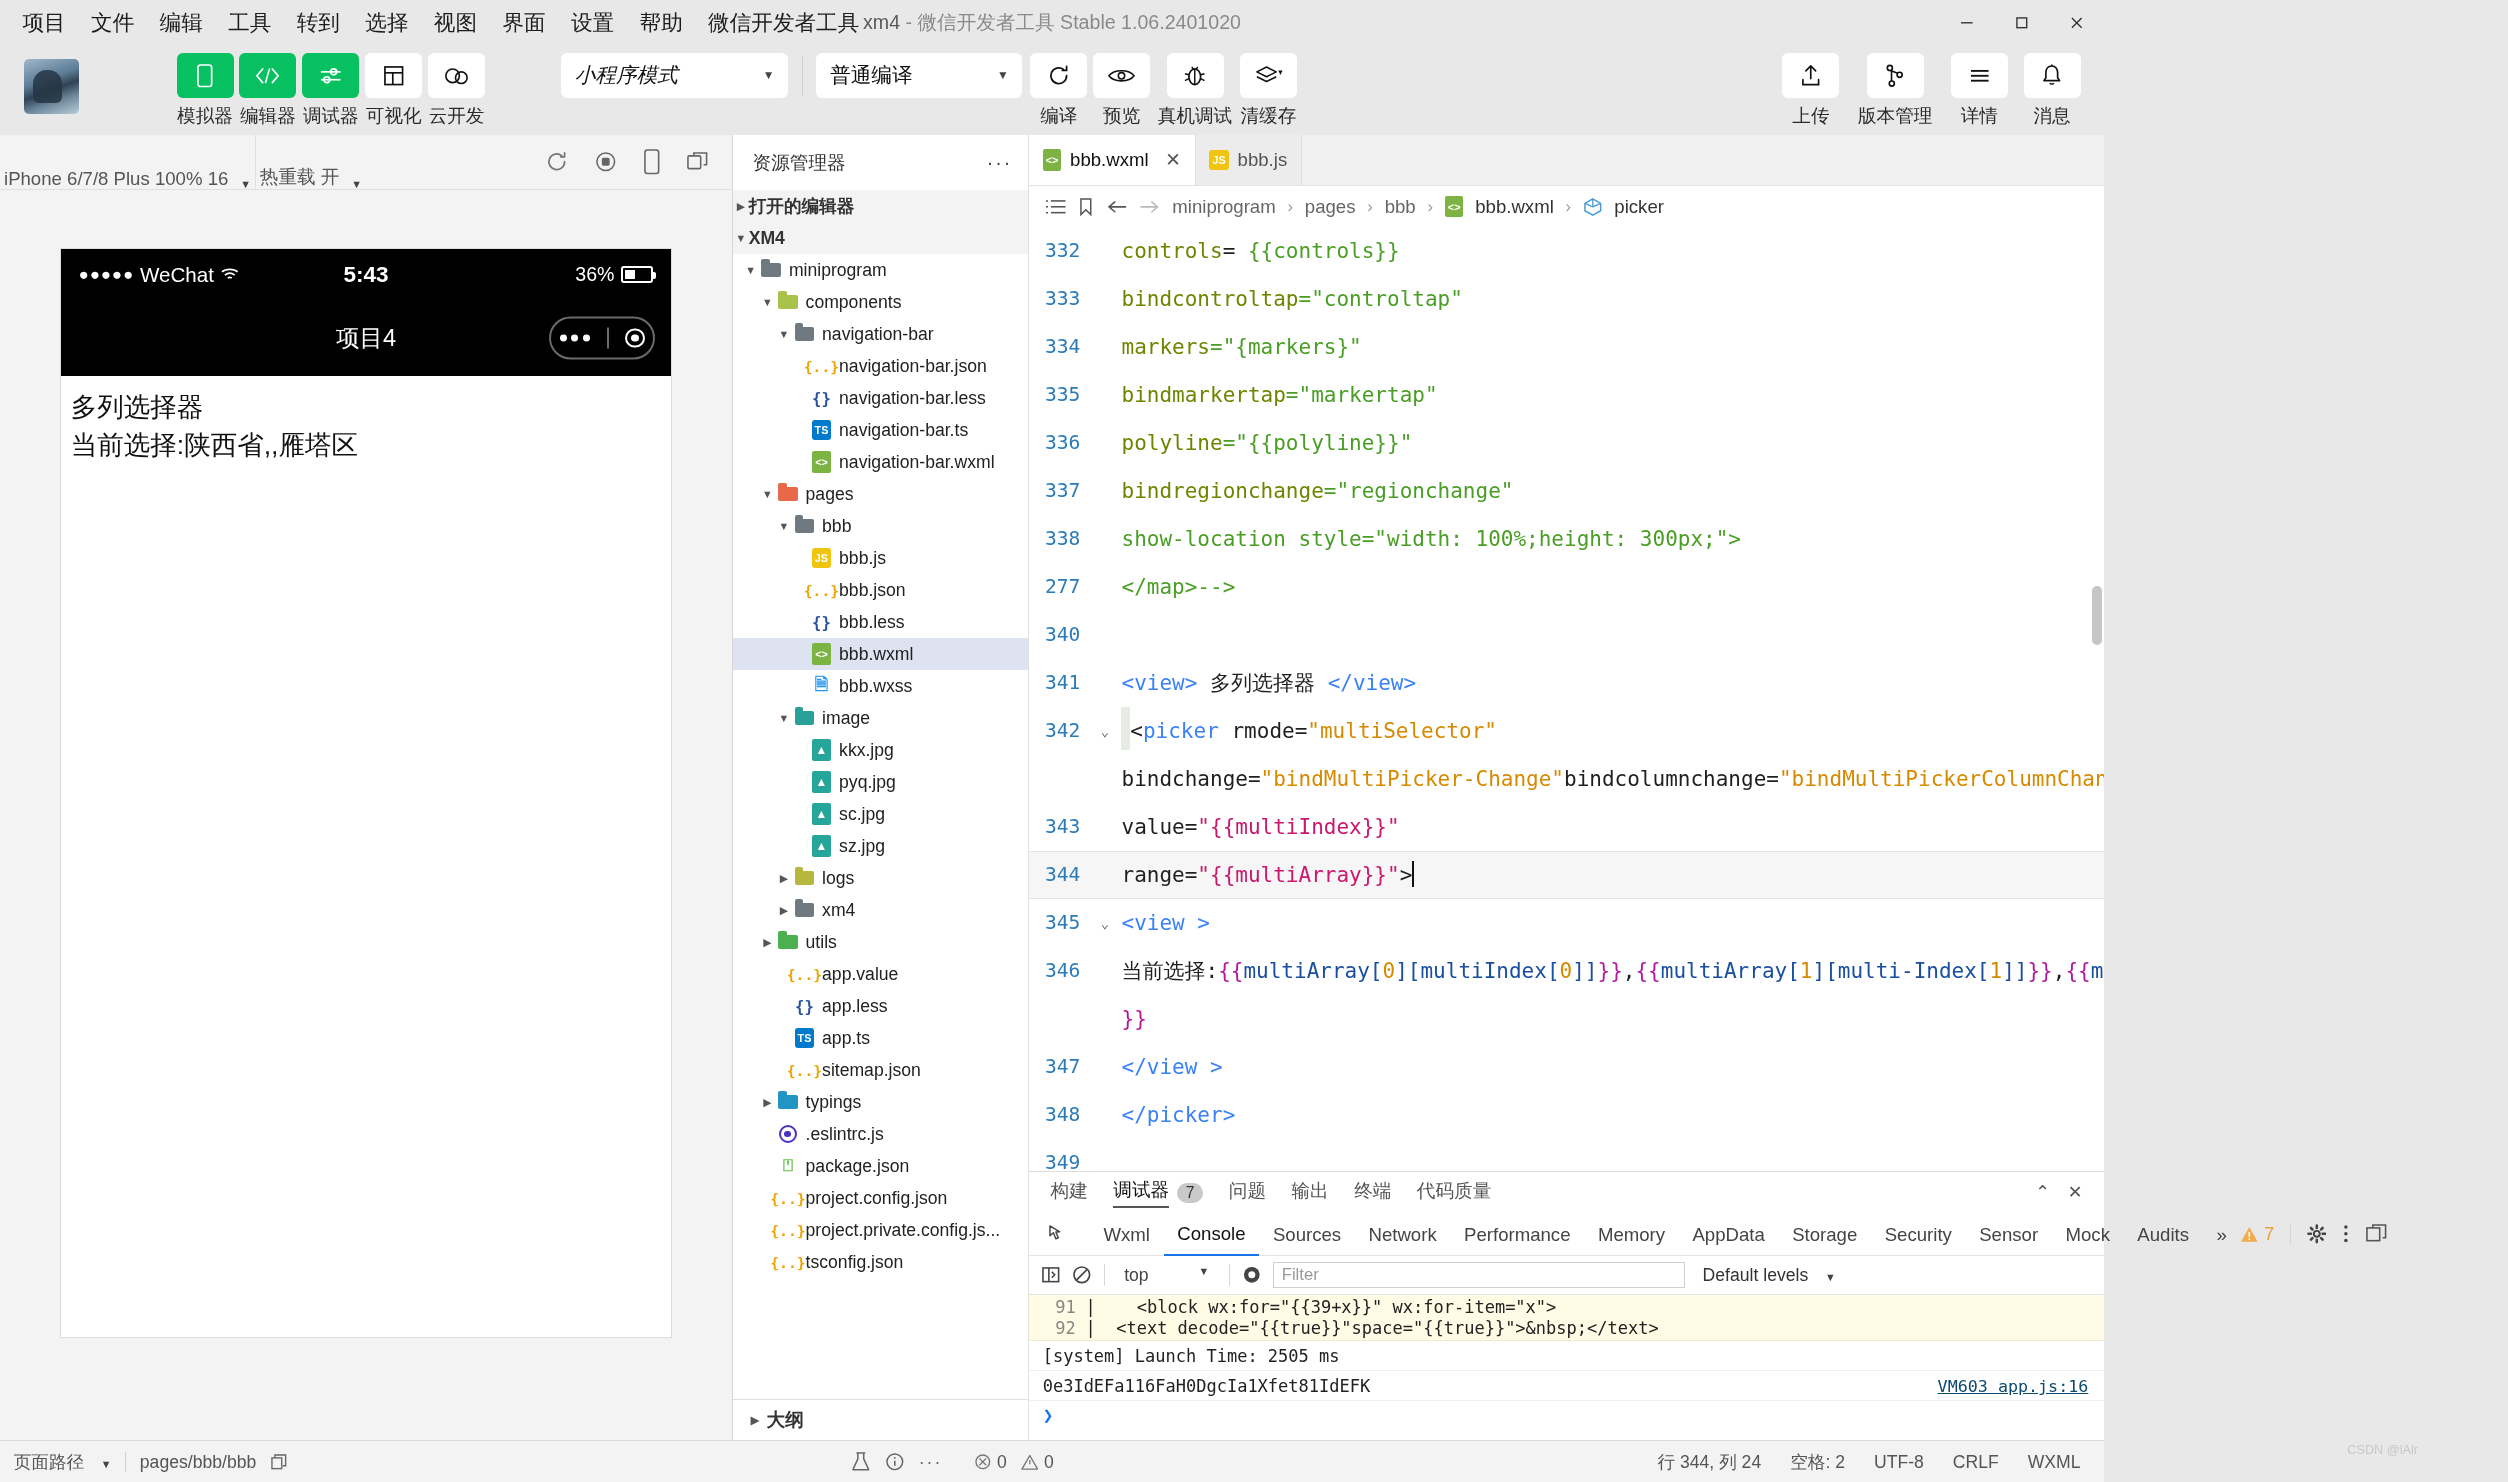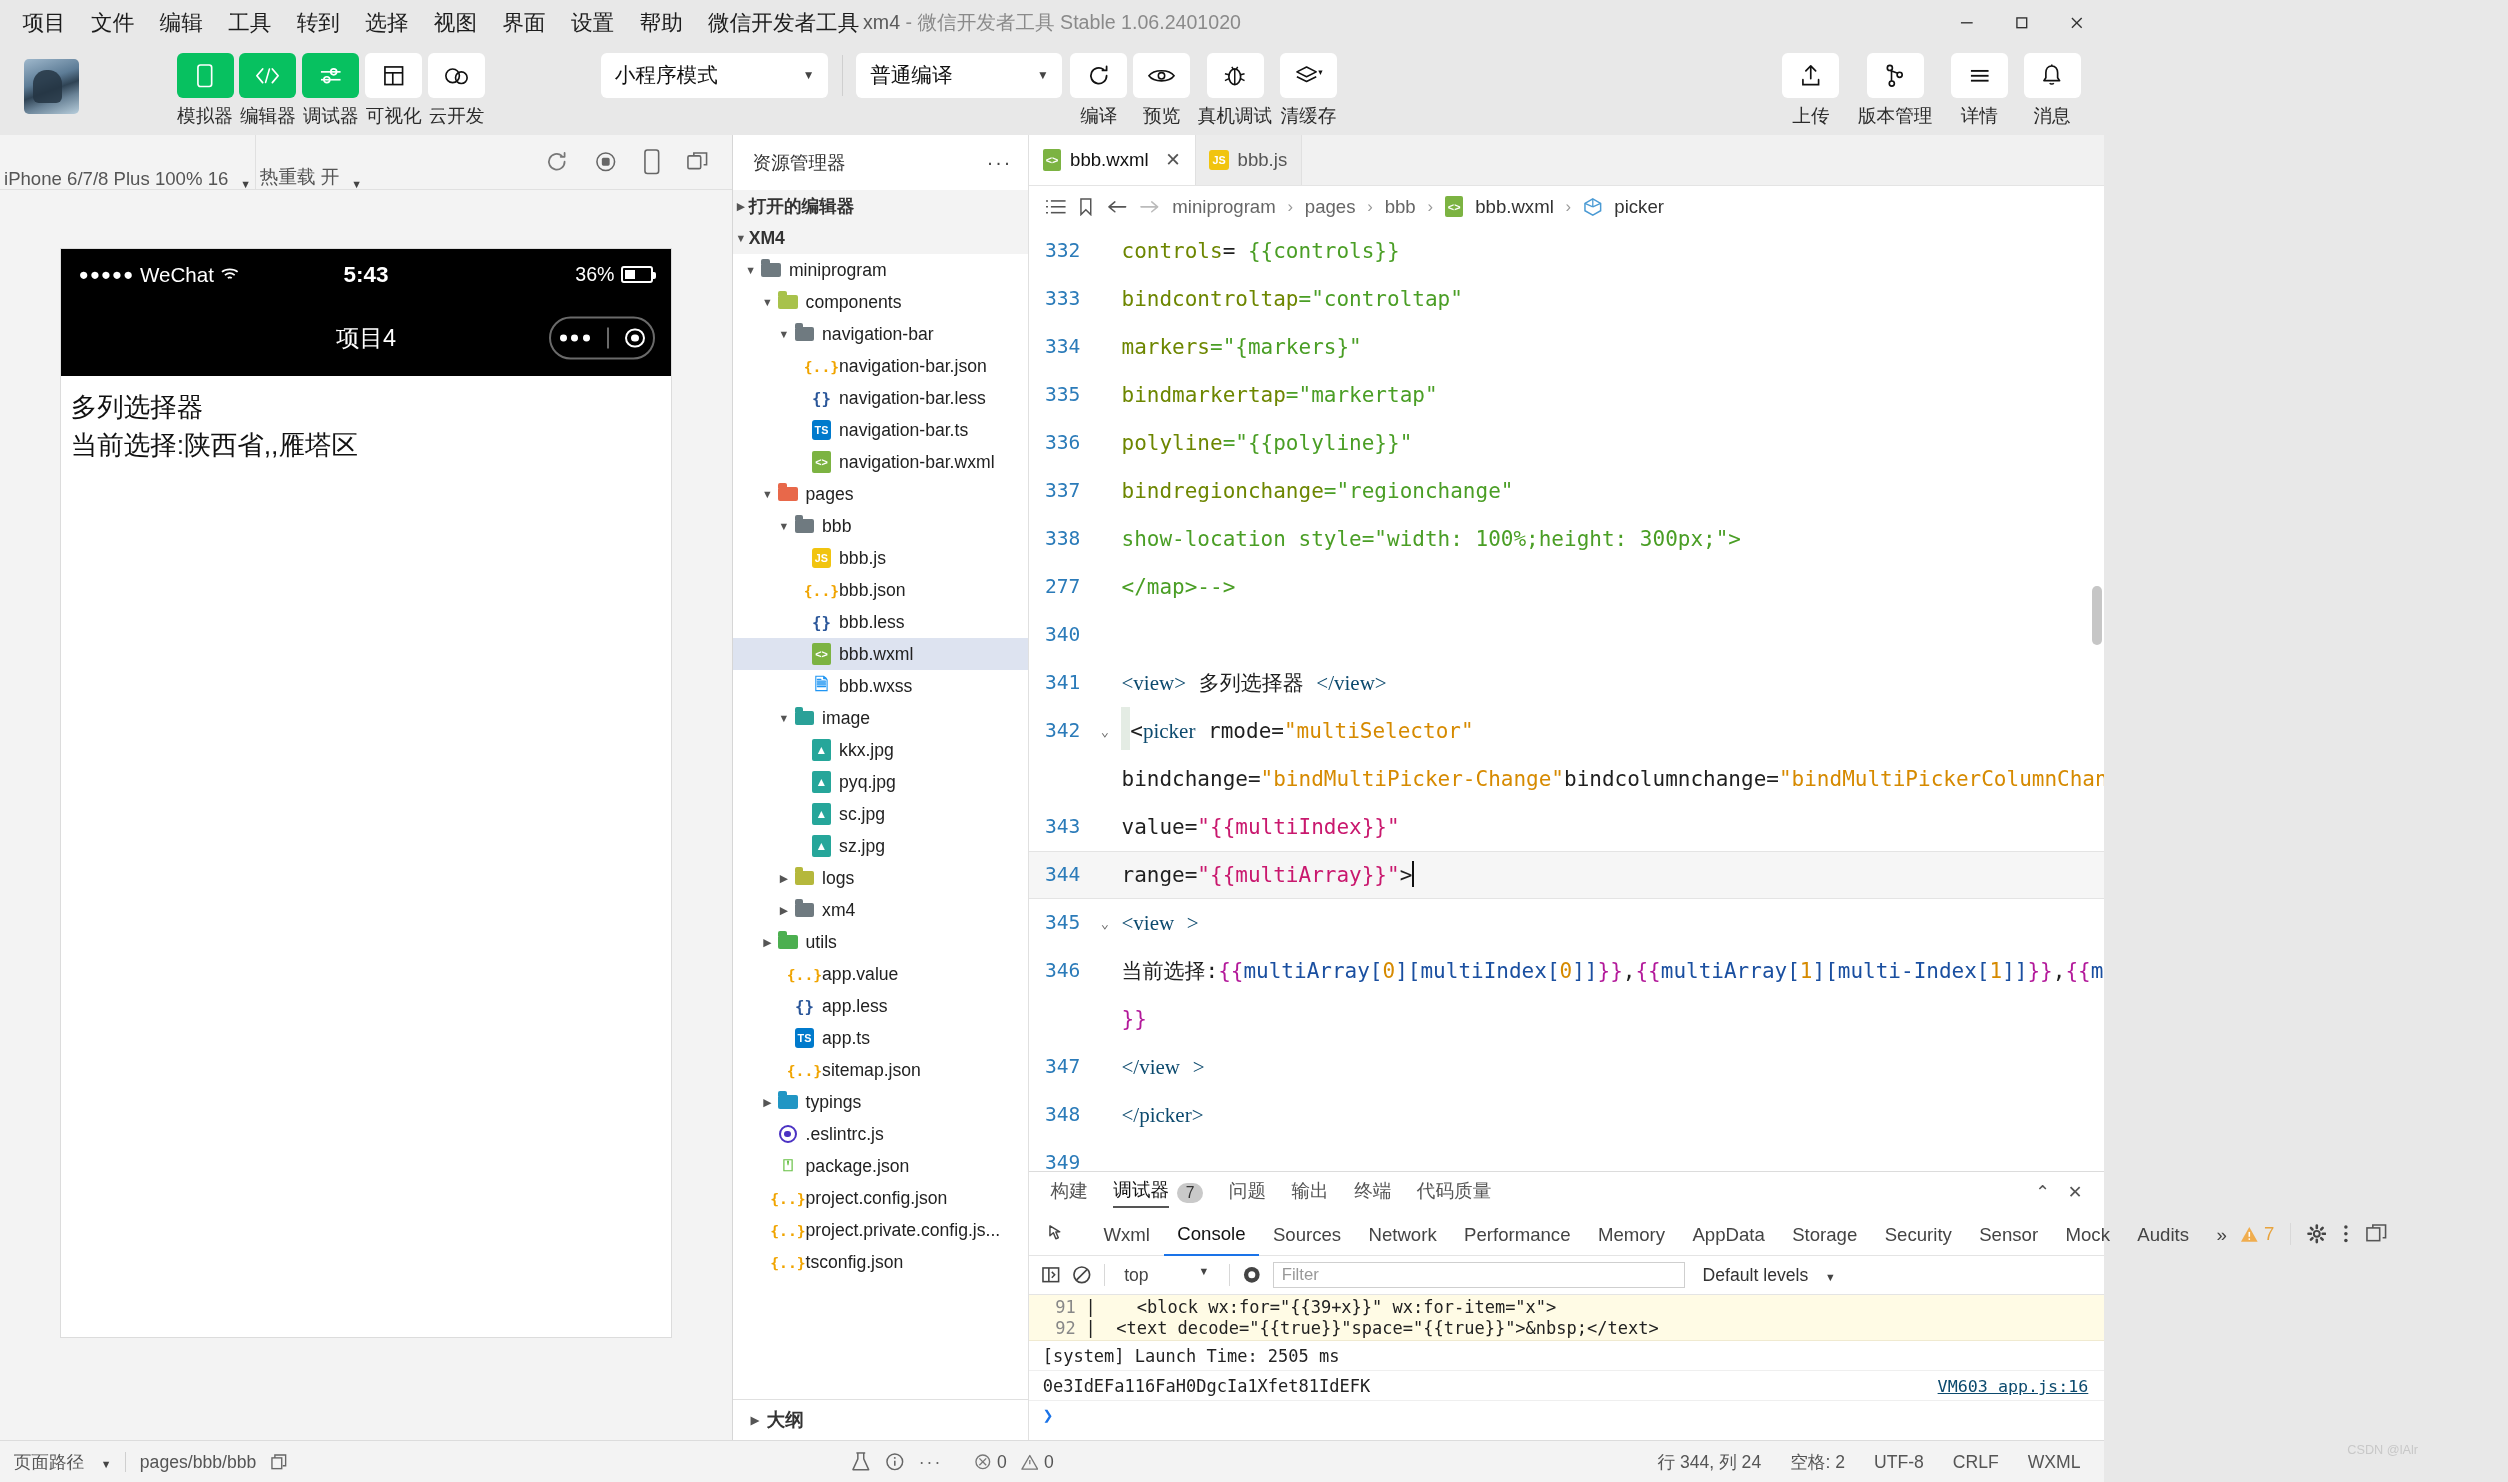--- a/index.html
+++ b/index.html
@@ -160,21 +160,21 @@
                 font-size:18.6px; color:#666; background:#fff; }
   .bc-sep { color: #9a9a9a; font-size: 16.7px; }
   .bc-item { cursor: default; }
   .bc-item.cur { color:#333; }
   .code-wrap { flex:1; position:relative; overflow:hidden; background:#fff; }
   .code { font-family:"DejaVu Sans Mono","Liberation Mono",monospace; font-size:21px; line-height:48px; }
   .ln-row { display:flex; align-items:flex-start; height:48px; white-space:pre; }
   .ln-no { width:65px; flex:0 0 65px; text-align:right; padding-right:13.7px; color:#2b7bb9; font-size:19.6px; }
   .fold-a { width:21.6px; flex:0 0 21.6px; color:#666; font-size:13.7px; text-align:center; }
   .ln-tx { padding-left: 5.9px; }
-  .t-tag{color:#0c4a6e;font-family:Liberation Serif, serif;} .t-attr{color:#6d8600;} .t-gr{color:#4a9e25;} .t-org{color:#d68a00;} .t-mst{color:#c9186e;}
+  .t-tag{color:#3b82f6;} .t-attr{color:#6d8600;} .t-gr{color:#4a9e25;} .t-org{color:#d68a00;} .t-mst{color:#c9186e;}
   .t-blk{color:#1f1f1f;} .t-blu{color:#1a4fa0;}
   .t-num{color:#d68a00;} .t-pur{color:#b3199a;}
   .cur-line { background: #f6f6f6; box-shadow: inset 0 1px 0 #e4e4e4, inset 0 -1px 0 #e4e4e4; }
   .caret-blk { display:inline-block; width:2px; height:25.5px; background:#111; vertical-align:-4.9px; }
   .indent-g { display:inline-block; width:8.8px; background:#e4ece4; height:43px; vertical-align:-11.8px; }
   .vscroll { position:absolute; right:0; top:0; width:13.7px; bottom:0; }
   .vthumb { position:absolute; right:2px; top:38%; width:9.8px; height:59px; background:#c6c6c6; border-radius:4.9px;}
 
   
   .debug { height: 269px; flex: 0 0 269px; display:flex; flex-direction:column; background:#fff; border-top:1px solid #dcdcdc;}
@@ -296,21 +296,21 @@
         <div class="box">
           <svg width="29" height="21.6" viewBox="0 0 30 22">
               <circle cx="11" cy="11" r="7" fill="none" stroke="currentColor" stroke-width="1.7"></circle>
               <circle cx="20" cy="13" r="6" fill="none" stroke="currentColor" stroke-width="1.7"></circle>
             </svg>
         </div>
         <div class="lbl">云开发</div>
       </div>
     </div>
 
-    <div style="margin-left:116px; display:flex; align-items:center;">
+    <div style="margin-left:76px; display:flex; align-items:center;font-style:italic;">
       <div class="select">
         <span>小程序模式</span>
         <span class="caret">▼</span>
       </div>
     </div>
 
     <div class="divider-v"></div>
 
     <div class="select" style="min-width:206px;">
       <span>普通编译</span>

